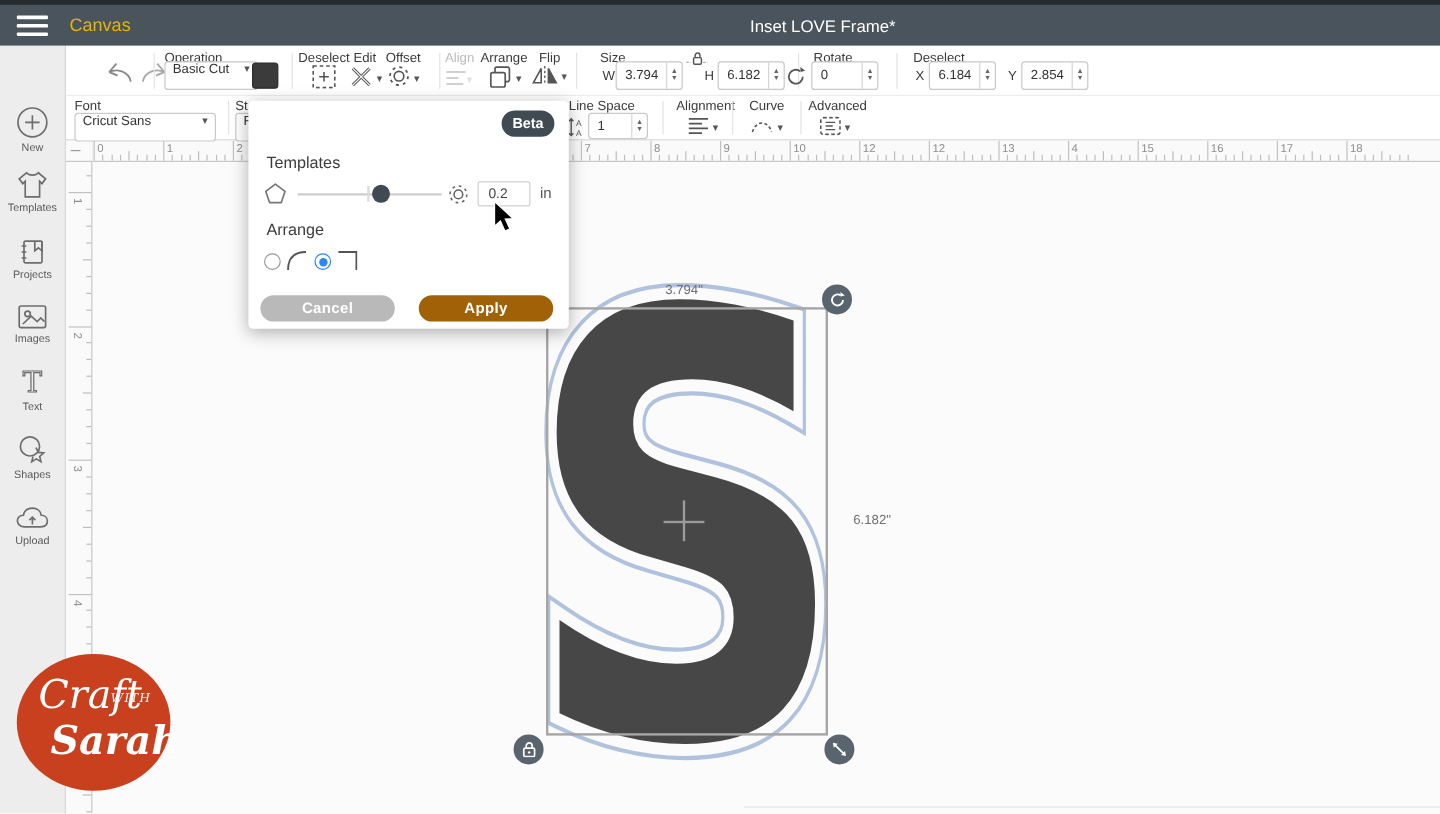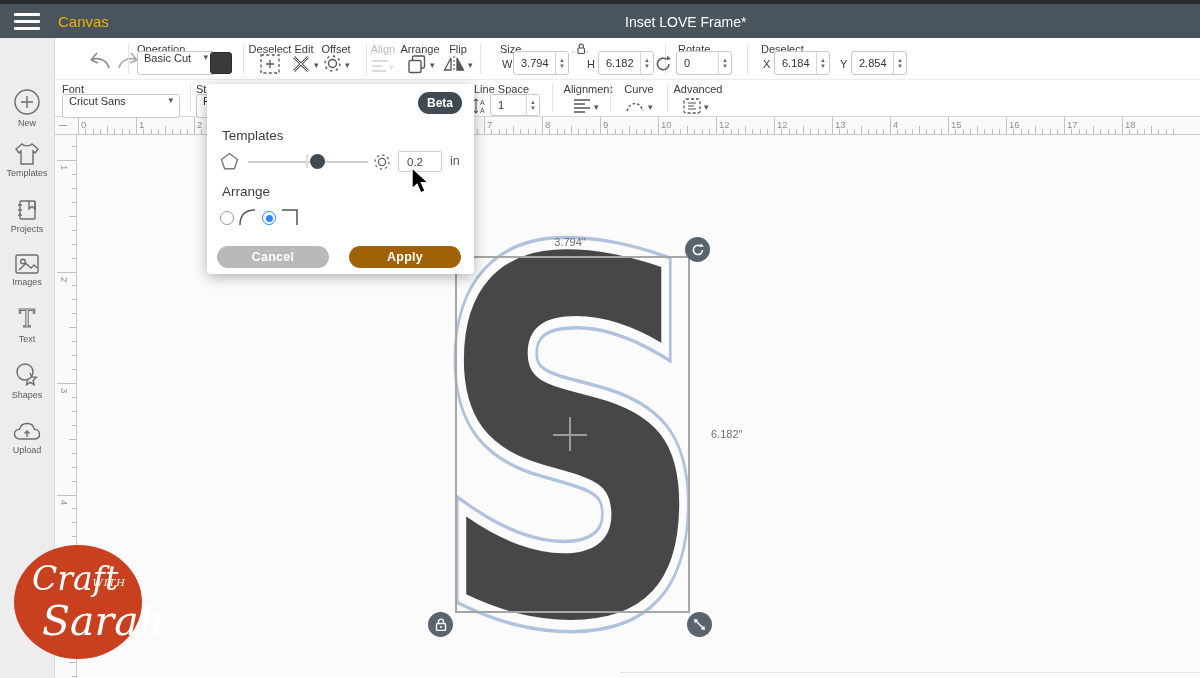--- a/index.html
+++ b/index.html
@@ -87,21 +87,21 @@
   .btn-cancel { left:10px; background:#b9b9b9; }
   .btn-apply { left:142px; background:#a16207; }
 
   .cursor { position:absolute; left:410px; top:168px; z-index:60; }
 
   
   .logo { position:absolute; left:14px; top:545px; width:128px; height:114px; background:#c8401e; border-radius:50%; z-index:70;
           font-family:"DejaVu Serif", serif; color:#fff; }
   .logo .w1 { position:absolute; left:18px; top:14px; font-size:33px; font-style:italic; }
   .logo .w2 { position:absolute; right:16px; top:32px; font-size:10px; letter-spacing:1px; text-transform:uppercase; font-style:italic; }
-  .logo .w3 { position:absolute; left:28px; top:52px; font-size:41px; font-style:italic; }
+  .logo .w3 { position:absolute; left:28px; top:52px; font-size:33px; font-style:italic;font-weight:bold; }
 </style>
 </head>
 <body>
 
 <div class="screen">
 
   <div class="header">
     <div class="hamburger">
         <span></span>
         <span></span>

